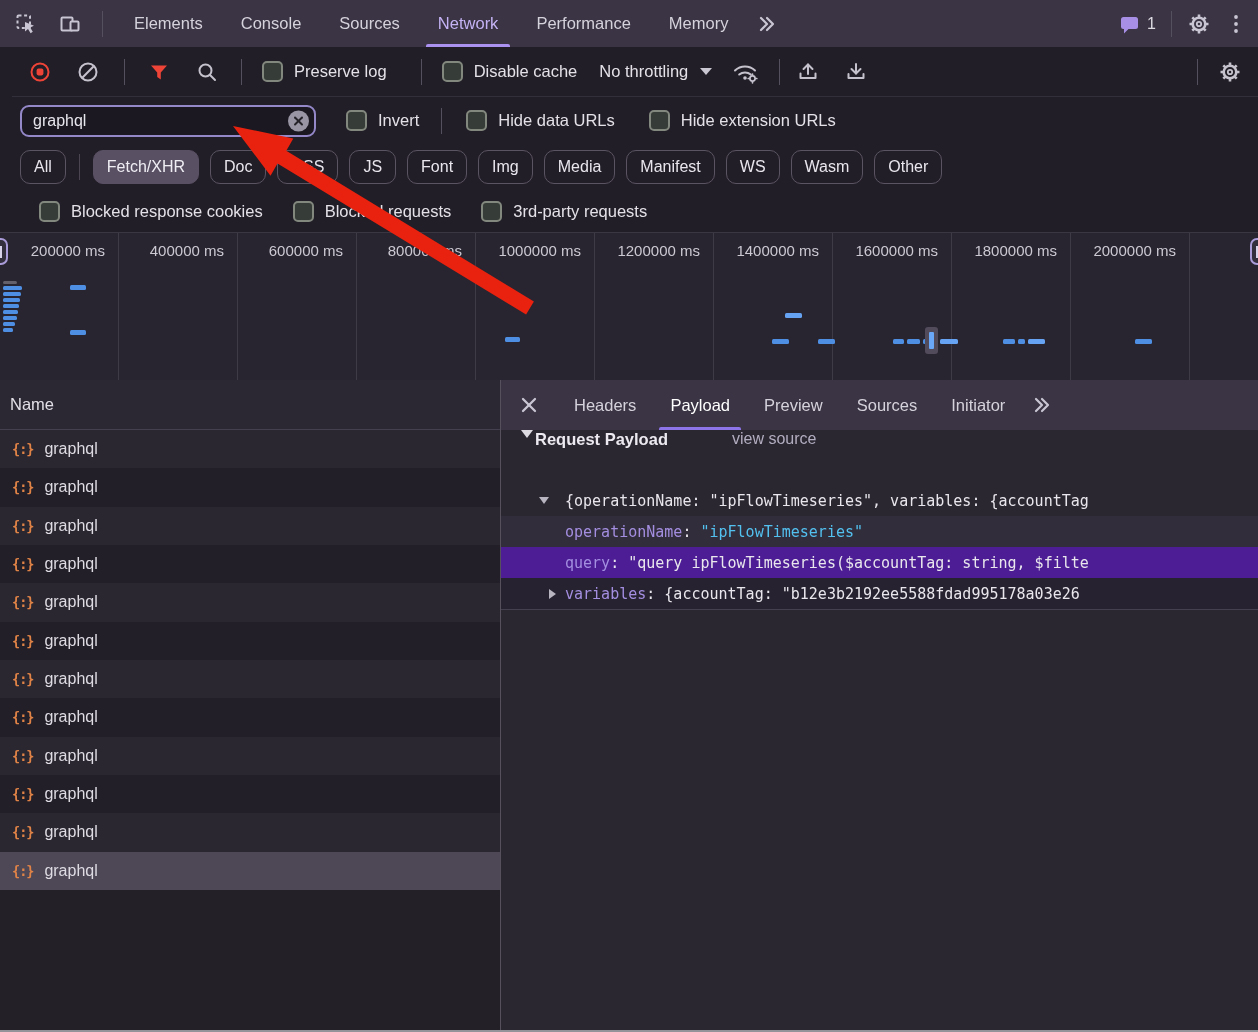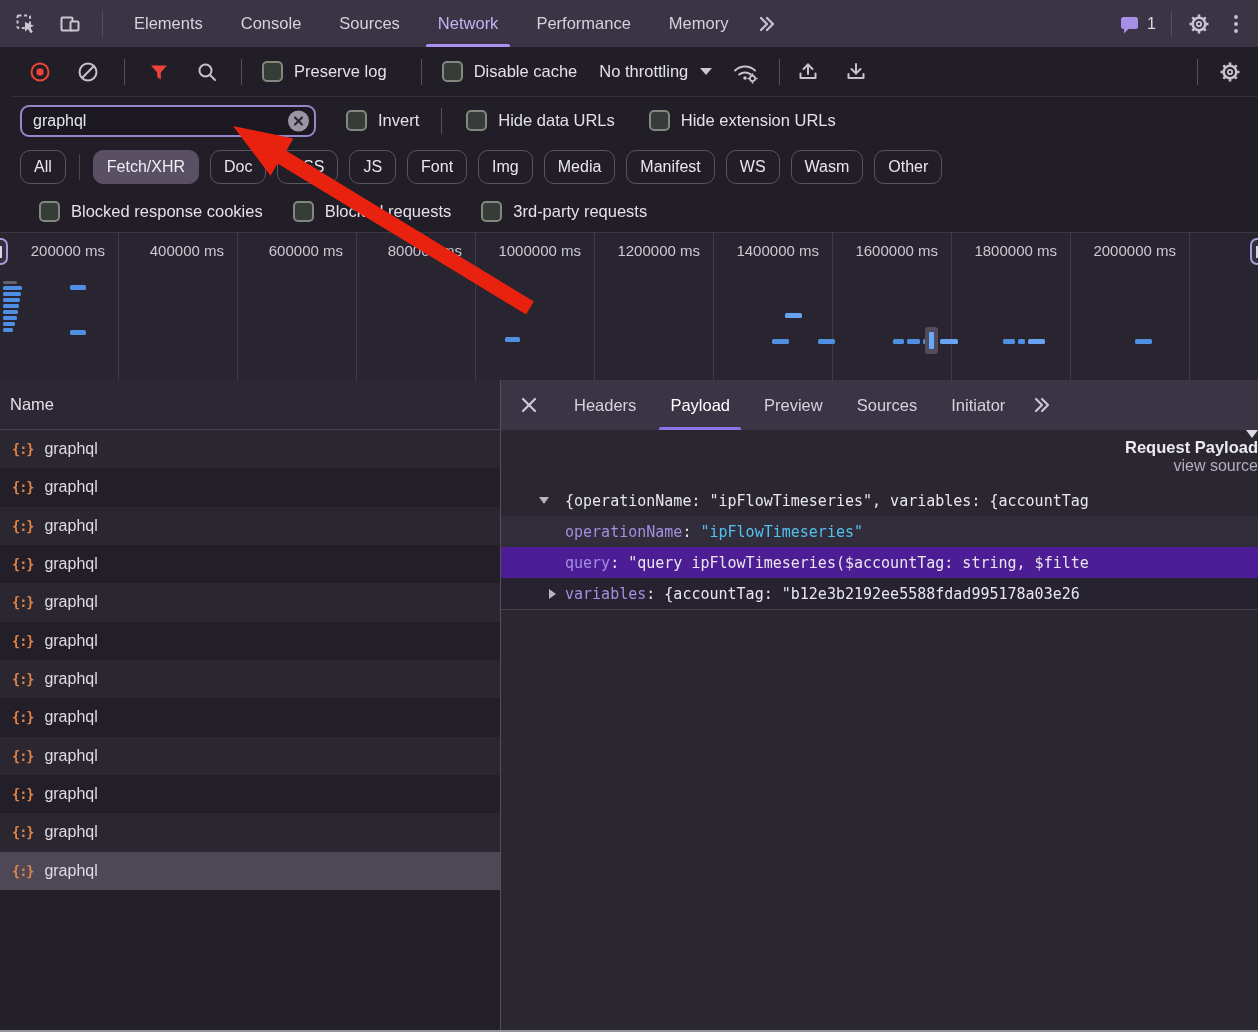--- a/index.html
+++ b/index.html
@@ -79,21 +79,21 @@
   .nrow.selected{background:#4d4756;}
   .jsonic{font-family:"DejaVu Sans Mono",monospace;font-size:13.5px;font-weight:bold;color:#e08347;letter-spacing:-1px;}
 
   .right-panel{position:absolute;top:0;left:501px;right:0;bottom:0;background:#2b2731;overflow:hidden;}
   .dtabs{height:50px;background:#3a3444;display:flex;align-items:stretch;}
   .dclose{width:56px;display:flex;align-items:center;justify-content:center;}
   .dtab{padding:0 17px;display:flex;align-items:center;font-size:16.5px;color:#d6d2dc;position:relative;cursor:default;}
   .dtab.selected{color:#ffffff;}
   .dtab.selected::after{content:'';position:absolute;left:6px;right:6px;bottom:0;height:3px;background:#8d74e8;border-radius:2px 2px 0 0;}
 
-  .payload-head{height:55px;display:flex;align-items:flex-end;padding-left:20px;flex-direction:column;}
+  .payload-head{height:55px;display:flex;align-items:flex-start;padding-left:20px;}
   .tri-down{width:0;height:0;border-left:6px solid transparent;border-right:6px solid transparent;border-top:8px solid #dddae2;flex:0 0 auto;}
   .ph-title{font-size:16.5px;font-weight:bold;color:#eceaf0;margin-left:2px;}
   .view-source{font-size:16px;color:#b3adc0;margin-left:64px;cursor:default;}
 
   .ptree{border-bottom:1px solid #454050;}
   .prow{height:31px;display:flex;align-items:center;padding-left:64px;position:relative;white-space:pre;overflow:hidden;
         font-family:"DejaVu Sans Mono",monospace;font-size:15px;color:#e9e7ed;}
   .prow .tri-sm{position:absolute;left:38px;width:0;height:0;border-left:5.5px solid transparent;border-right:5.5px solid transparent;
         border-top:7px solid #b8b4c0;}
   .prow-striped{background:#322d3b;}

